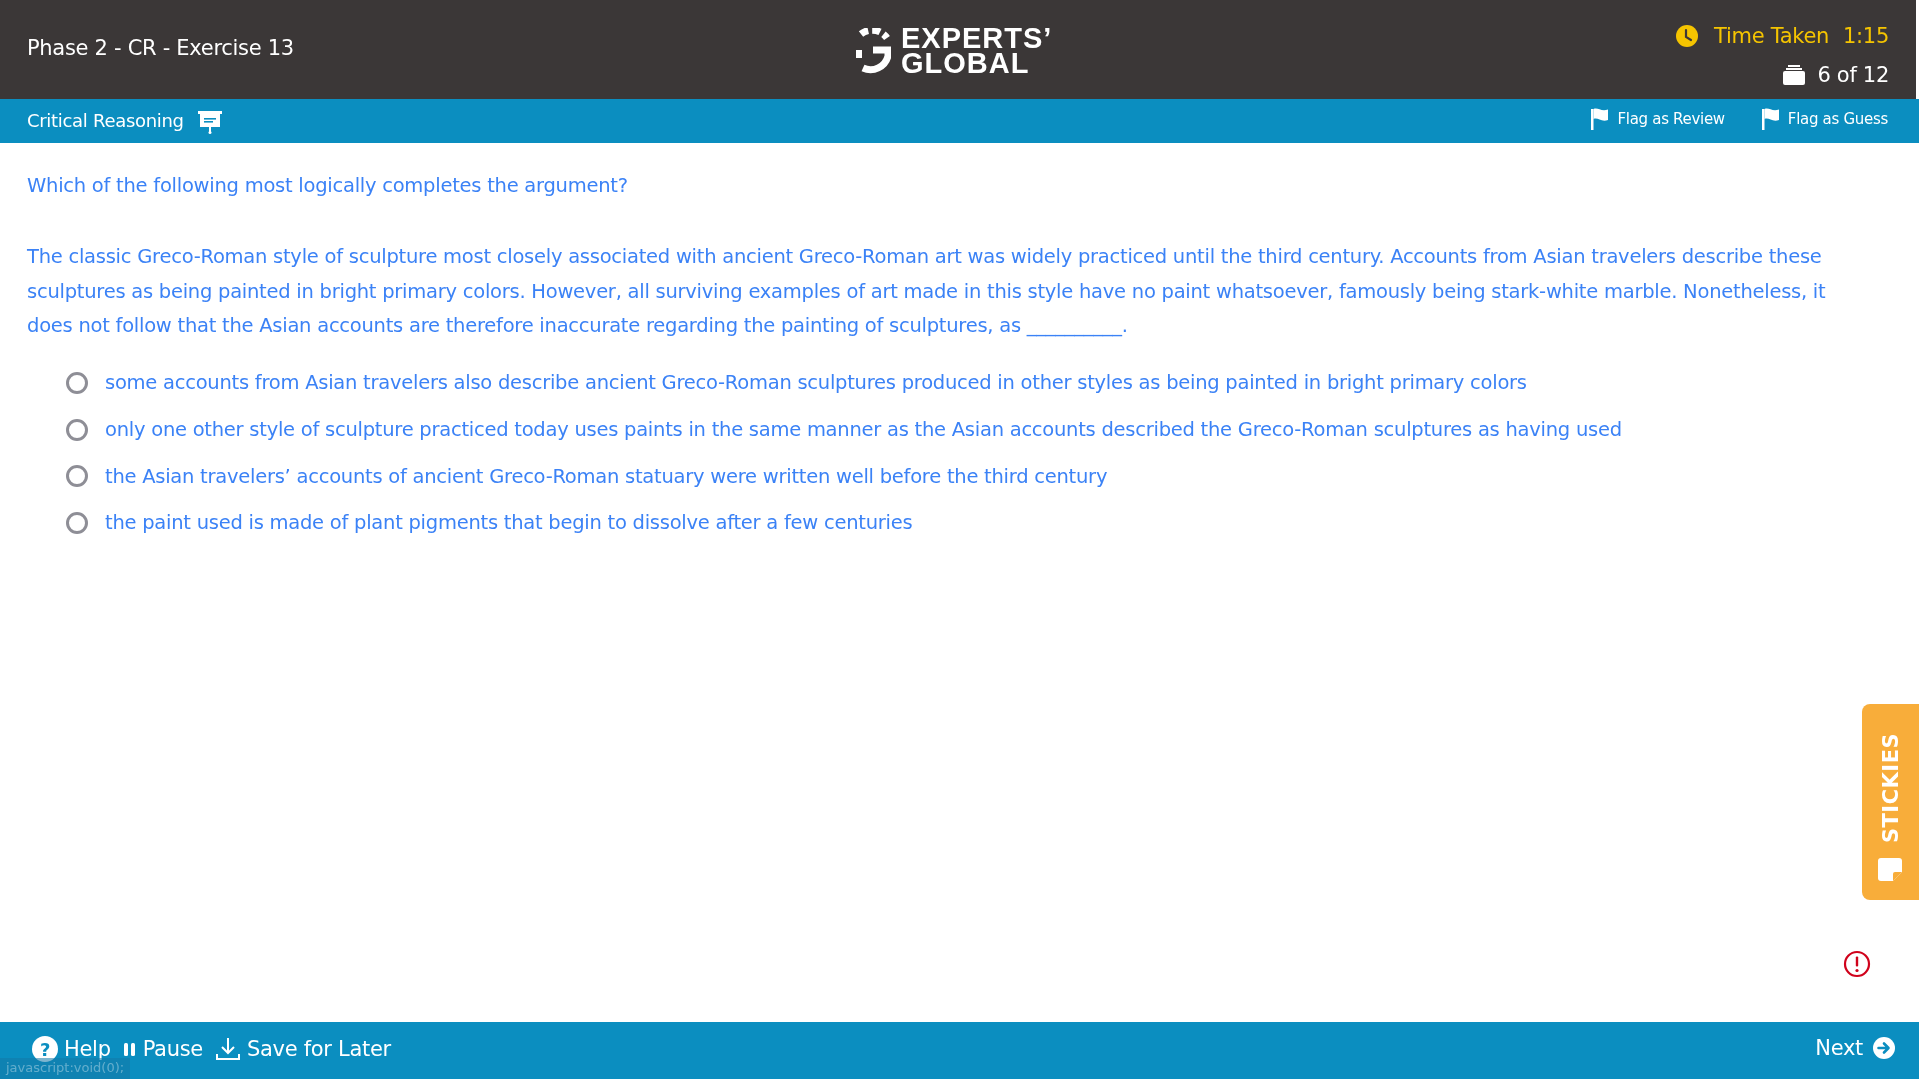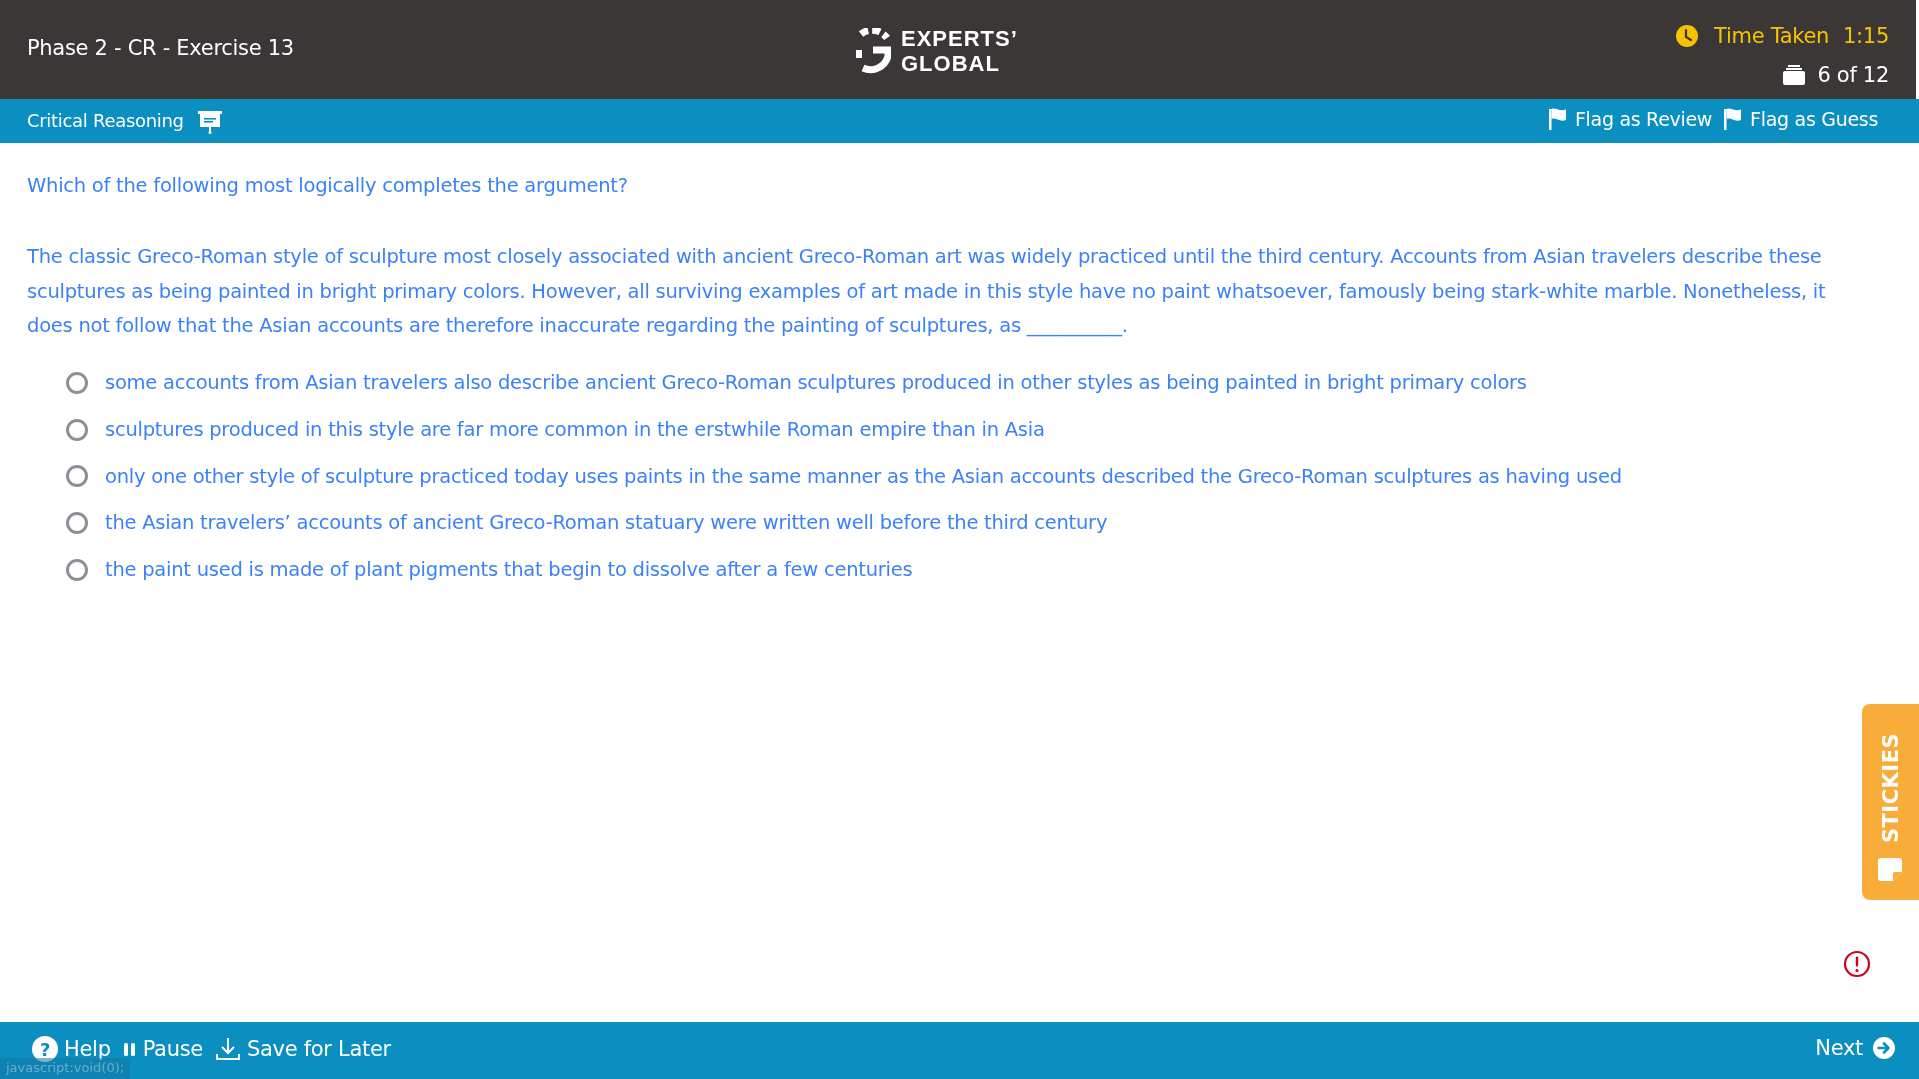--- a/index.html
+++ b/index.html
@@ -32,21 +32,21 @@
     position: absolute;
     left: 855px; top: 26px;
     display: flex;
     align-items: center;
     gap: 10px;
   }
   .logo-mark { width: 36px; height: 46px; }
   .logo-text {
     font-family: "Liberation Sans", sans-serif;
     font-weight: bold;
-    font-size: 22px;
+    font-size: 29px;
     line-height: 25px;
     letter-spacing: 1px;
     color: #ffffff;
   }
   .timer {
     position: absolute;
     right: 27px; top: 24px;
     display: flex; align-items: center;
     color: #f5c400;
     font-size: 21px;
@@ -75,24 +75,24 @@
   .section-name {
     position: absolute;
     left: 27px; top: 11px;
     font-size: 18px;
     letter-spacing: -0.3px;
     display: flex; align-items: flex-start;
   }
   .section-name .presentation-icon { margin-left: 14px; display: inline-flex; }
   .flags {
     position: absolute;
-    right: 41px; top: 9px;
-    display: flex; align-items: center;
-    gap: 12px;
-    font-size: 19px;
+    right: 31px; top: 9px;
+    display: flex; align-items: center;
+    gap: 37px;
+    font-size: 15px;
     letter-spacing: -0.3px;
   }
   .flag-btn { display: flex; align-items: center; cursor: pointer; }
   .flag-btn .flag-icon { margin-right: 8px; display: inline-flex; }
 
   
   .content {
     position: absolute;
     left: 27px; top: 172px;
     width: 1830px;
@@ -284,24 +284,20 @@
 </div>
 
 <div class="content">
   <p class="question-stem">Which of the following most logically completes the argument?</p>
   <div class="passage">The classic Greco-Roman style of sculpture most closely associated with ancient Greco-Roman art was widely practiced until the third century. Accounts from Asian travelers describe these sculptures as being painted in bright primary colors. However, all surviving examples of art made in this style have no paint whatsoever, famously being stark-white marble. Nonetheless, it does not follow that the Asian accounts are therefore inaccurate regarding the painting of sculptures, as __________.</div>
 
   <ul class="options">
     <li class="option">
       <span class="radio"></span>
       <span>some accounts from Asian travelers also describe ancient Greco-Roman sculptures produced in other styles as being painted in bright primary colors</span>
-    </li>
-    <li class="option">
-      <span class="radio"></span>
-      <span>sculptures produced in this style are far more common in the erstwhile Roman empire than in Asia</span>
     </li>
     <li class="option">
       <span class="radio"></span>
       <span>only one other style of sculpture practiced today uses paints in the same manner as the Asian accounts described the Greco-Roman sculptures as having used</span>
     </li>
     <li class="option">
       <span class="radio"></span>
       <span>the Asian travelers’ accounts of ancient Greco-Roman statuary were written well before the third century</span>
     </li>
     <li class="option">

